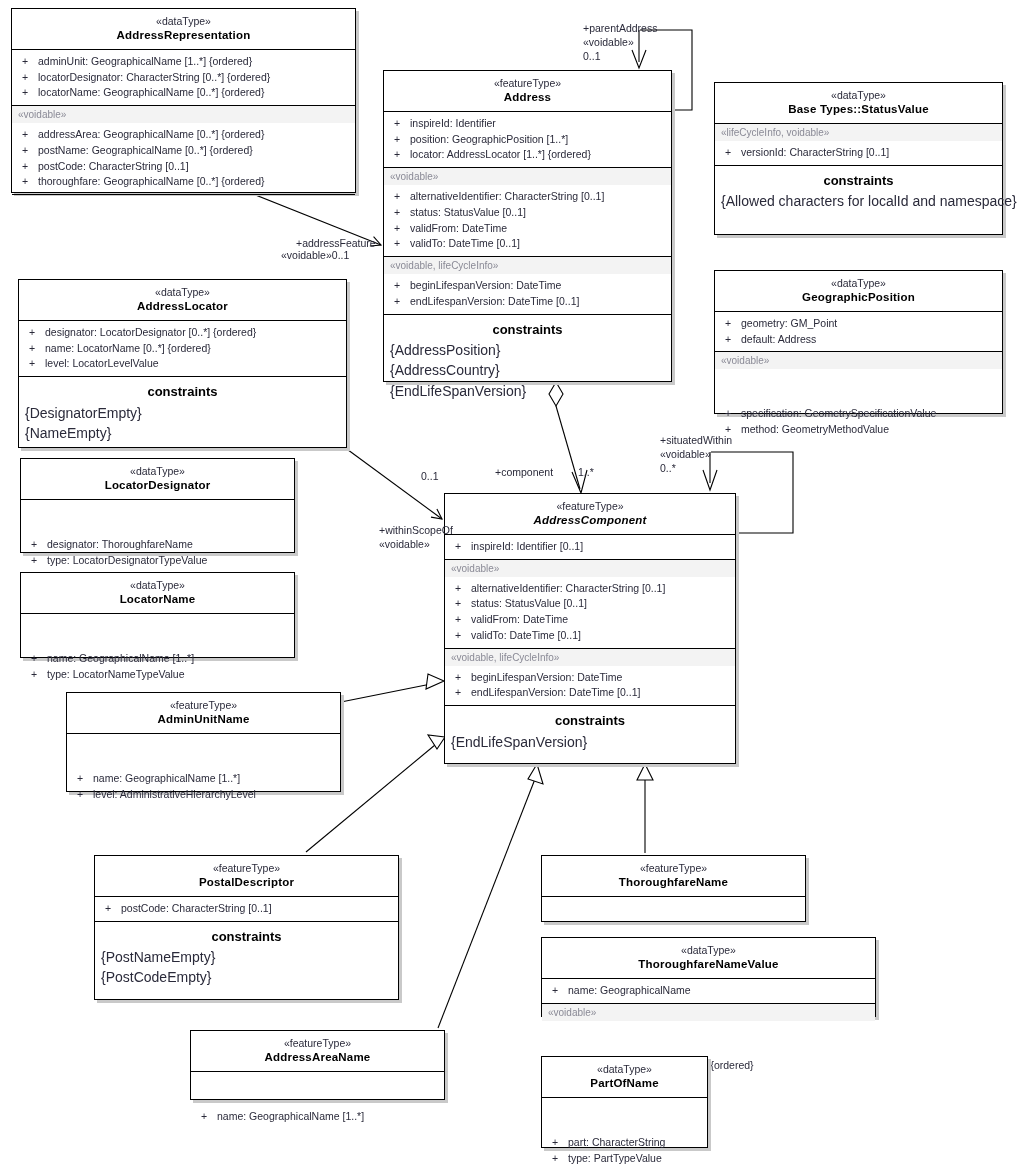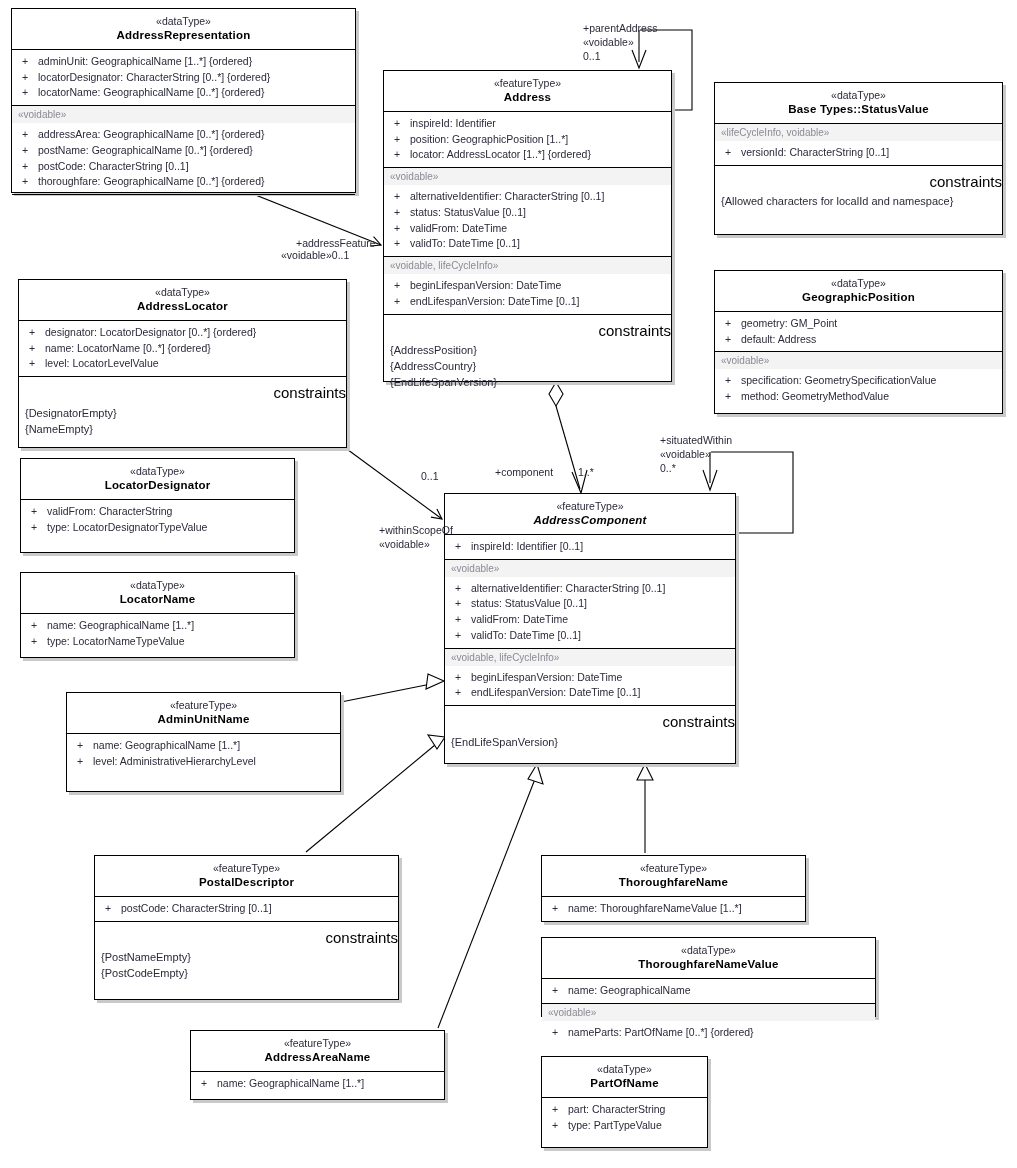--- a/index.html
+++ b/index.html
@@ -37,47 +37,47 @@
     font-weight:bold;
     color:#000000;
     display:block;
     letter-spacing:.2px;
   }
   .uml .cname.abstract{font-style:italic;}
   .uml .attrs{
     padding:4px 12px 4px 0;
     border-bottom:1px solid #000000;
   }
-  .uml .attrs.noborder{border-bottom:none;}
+  .uml .attrs.noborder{border-bottom:none;margin-top:33px;}
   .uml .attr{
     font-size:10.5px;
     line-height:1.5;
     padding:0 6px 0 10px;
     white-space:nowrap;
   }
   .uml .attr .vis{display:inline-block;width:16px;color:#2a2a3a;}
   .uml .group{
     font-size:10px;
     color:#8a8a96;
     background:#f3f3f3;
     padding:1px 6px 1px 6px;
     line-height:1.5;
     white-space:nowrap;
   }
   .uml .consec{padding:5px 0 6px 0;}
   .uml .constitle{
-    text-align:right;
-    font-size:15px;
-    font-weight:normal;
+    text-align:center;
+    font-size:13px;
+    font-weight:bold;
     color:#000000;
     line-height:1.5;
     padding-bottom:1px;
   }
   .uml .consitem{
-    font-size:11px;
+    font-size:14px;
     line-height:1.45;
     padding-left:6px;
     white-space:nowrap;
   }
 
   .edgelabel{
     position:absolute;
     font-size:10.5px;
     line-height:1.32;
     color:#2a2a3a;
@@ -242,21 +242,21 @@
           <div class="consitem">{DesignatorEmpty}</div>
           <div class="consitem">{NameEmpty}</div>
         </div>
       </div>
       <div class="uml" style="left: 20px; top: 458px; width: 275px; height: 95px;">
         <div class="hdr">
           <span class="stereo">«dataType»</span>
           <span class="cname">LocatorDesignator</span>
         </div>
         <div class="attrs noborder">
-          <div class="attr"><span class="vis">+</span><span>validFrom:  CharacterString</span></div>
+          <div class="attr"><span class="vis">+</span><span>designator:  ThoroughfareName</span></div>
           <div class="attr"><span class="vis">+</span><span>type:  LocatorDesignatorTypeValue</span></div>
         </div>
       </div>
       <div class="uml" style="left: 20px; top: 572px; width: 275px; height: 86px;">
         <div class="hdr">
           <span class="stereo">«dataType»</span>
           <span class="cname">LocatorName</span>
         </div>
         <div class="attrs noborder">
           <div class="attr"><span class="vis">+</span><span>name:  GeographicalName [1..*]</span></div>

